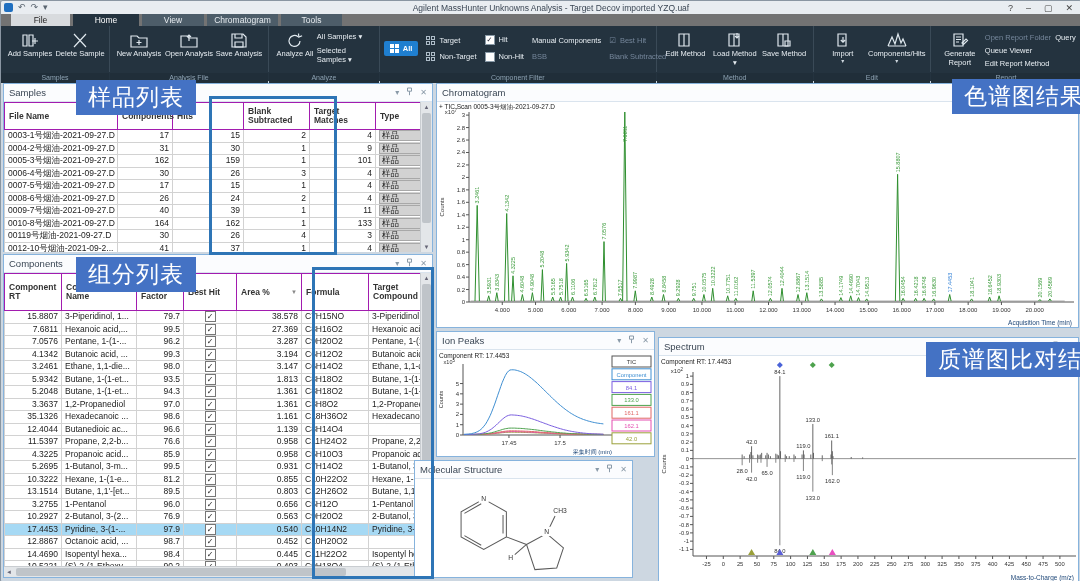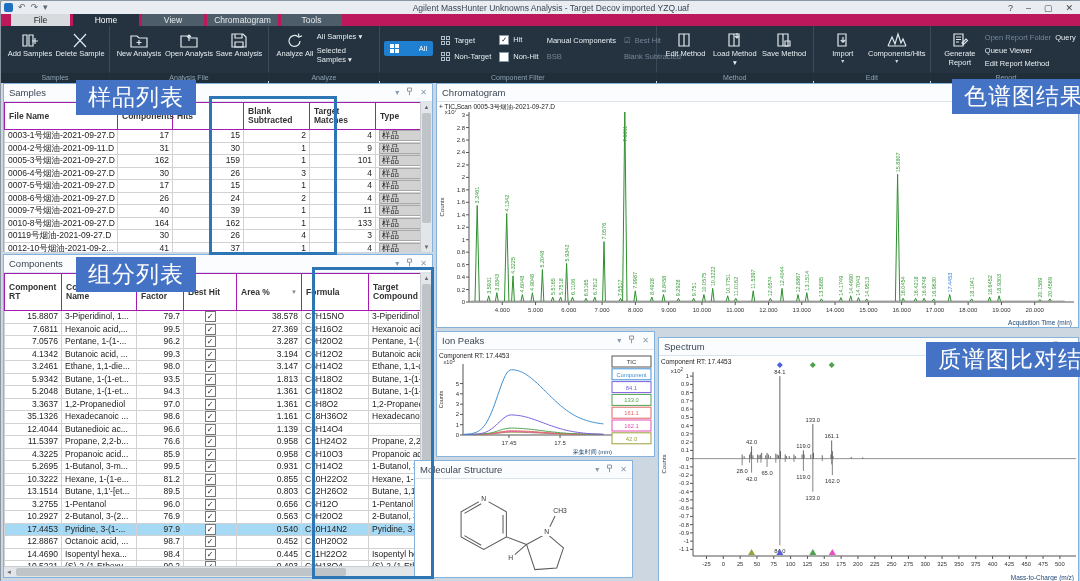--- a/index.html
+++ b/index.html
@@ -5,38 +5,38 @@
   html,body{margin:0;padding:0;background:#9fa9b4;font-family:"Liberation Sans",sans-serif;}
   .app{position:relative;width:1080px;height:581px;background:#cdd7e1;overflow:hidden;border:1px solid #8a96a2;border-radius:3px;}
   
   .titlebar{position:absolute;left:0;top:0;width:100%;height:13px;background:#e9edf1;display:flex;align-items:center;font-size:9px;color:#333;}
   .qat{display:flex;align-items:center;gap:5px;padding-left:3px;width:90px;}
   .applogo{width:9px;height:9px;background:#1f6fc0;border-radius:2px;display:inline-block;}
   .qbtn{color:#5a6570;font-size:9px;line-height:9px;cursor:default;}
   .wtitle{flex:1;text-align:center;font-size:8.5px;color:#3a4654;}
   .wctl{display:flex;gap:13px;padding-right:8px;color:#444;font-size:9px;}
   
-  .tabstrip{position:absolute;left:0;top:13px;width:100%;height:12px;background:#be185d;display:flex;}
+  .tabstrip{position:absolute;left:0;top:13px;width:100%;height:12px;background:#737373;display:flex;}
   .tab{height:12px;line-height:12px;text-align:center;font-size:8.5px;color:#e6ebef;background:#4d5d69;margin-right:3px;padding:0 1px;}
   .tab.file{background:#d8dbde;color:#222;width:57px;margin-left:10px;}
   .tab.active{background:#24333f;color:#fff;}
   
   .ribbon{position:absolute;left:0;top:25px;width:100%;height:55px;background:#24333f;display:flex;}
   .rgroup{position:relative;height:44px;display:flex;align-items:flex-start;padding:2px 4px 0 4px;border-right:1px solid #3a4a57;}
   .rgroup .glabel{position:absolute;left:0;bottom:-11px;width:100%;height:10px;background:#202e39;color:#8da2b2;font-size:7px;text-align:center;line-height:10px;}
   .bigbtn{width:50px;display:flex;flex-direction:column;align-items:center;color:#e7edf2;font-size:7.5px;text-align:center;line-height:8.5px;padding-top:2px;cursor:default;}
   .bigbtn .bicon{height:20px;display:flex;align-items:center;justify-content:center;}
   .bicon svg{stroke:#dfe8ee;fill:none;stroke-width:1.2;}
   .caretdn{font-size:6px;color:#cfd9e0;line-height:5px;}
   .stackcol{display:flex;flex-direction:column;gap:5px;justify-content:center;height:40px;font-size:7.5px;color:#e7edf2;}
   .filtergrid{display:flex;align-items:center;gap:8px;height:40px;}
   .fcol{display:flex;flex-direction:column;gap:7px;font-size:7.5px;color:#e7edf2;}
   .frow{display:flex;align-items:center;gap:4px;white-space:nowrap;}
   .muted{color:#75869a;}
-  .allbtn{display:flex;align-items:center;gap:20px;background:#1f7fd0;color:#fff;border-radius:2px;padding:3px 6px;font-size:7.5px;}
+  .allbtn{display:flex;align-items:center;gap:4px;background:#1f7fd0;color:#fff;border-radius:2px;padding:3px 6px;font-size:7.5px;font-weight:bold;}
   .gicon{width:9px;height:9px;display:grid;grid-template-columns:4px 4px;grid-template-rows:4px 4px;gap:1px;}
   .gicon i{border:1px solid #aebdc9;box-sizing:border-box;}
   .gicon.filled i{background:#fff;border:none;}
   .rcb{width:8px;height:8px;background:#fff;border:1px solid #8899a6;display:inline-flex;align-items:center;justify-content:center;font-size:7px;color:#223;line-height:8px;}
   .menucol{display:flex;flex-direction:column;gap:4px;font-size:7.5px;color:#e7edf2;padding-top:5px;}
   
   .panel{position:absolute;background:#fff;border:1px solid #86b3dd;box-sizing:border-box;}
   .phead{height:17px;background:#fbfcfe;border-bottom:1px solid #dae4ee;display:flex;align-items:center;padding:0 5px;font-size:9.5px;color:#3a4654;}
   .phead .ptitle{flex:1;}
   .pctl{display:flex;gap:7px;color:#8a9aa8;font-size:8px;align-items:center;}
@@ -323,21 +323,21 @@
               <td class="num">2</td>
               <td class="num">4</td>
               <td>
                 <span class="typebox">
                   <span>样品</span>
                 </span>
               </td>
               <td class="fillc"></td>
             </tr>
             <tr>
-              <td class="">0004-2号烟油-2021-09-11.D</td>
+              <td class="">0004-2号烟油-2021-09-27.D</td>
               <td class="num">31</td>
               <td class="num">30</td>
               <td class="num">1</td>
               <td class="num">9</td>
               <td>
                 <span class="typebox">
                   <span>样品</span>
                 </span>
               </td>
               <td class="fillc"></td>

